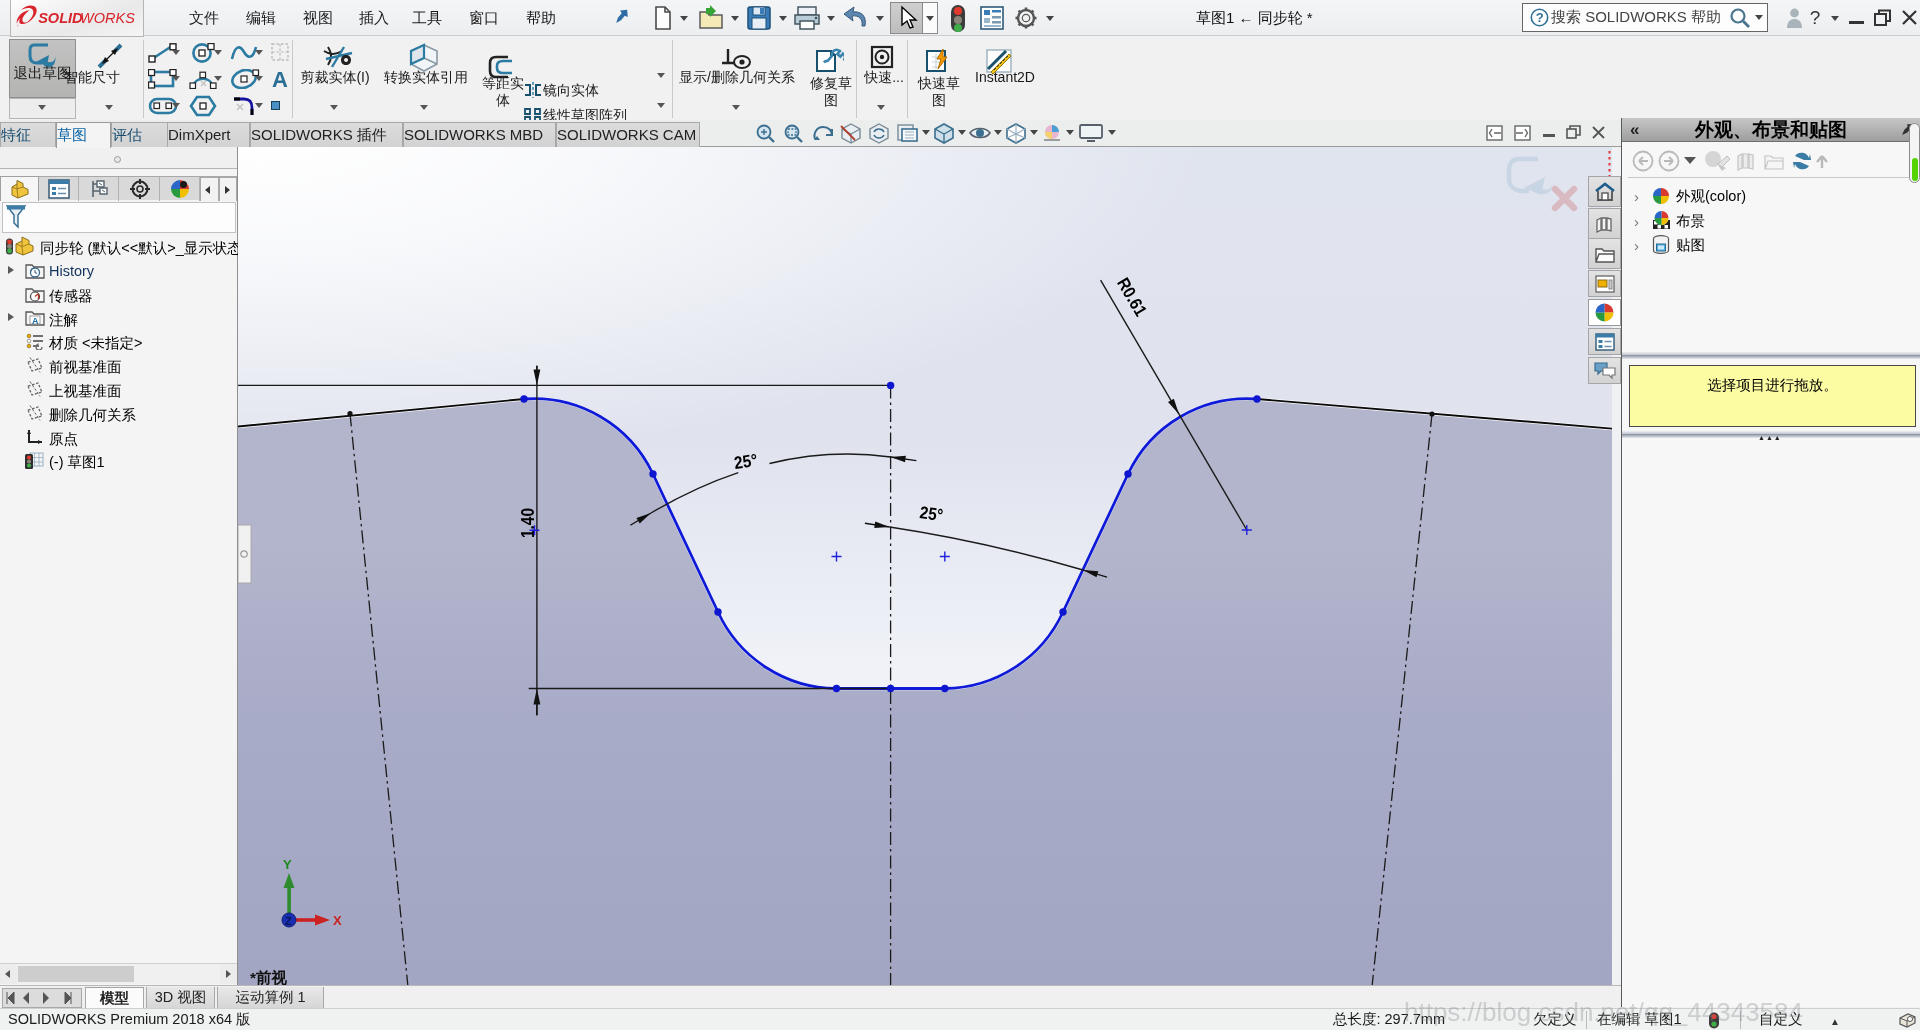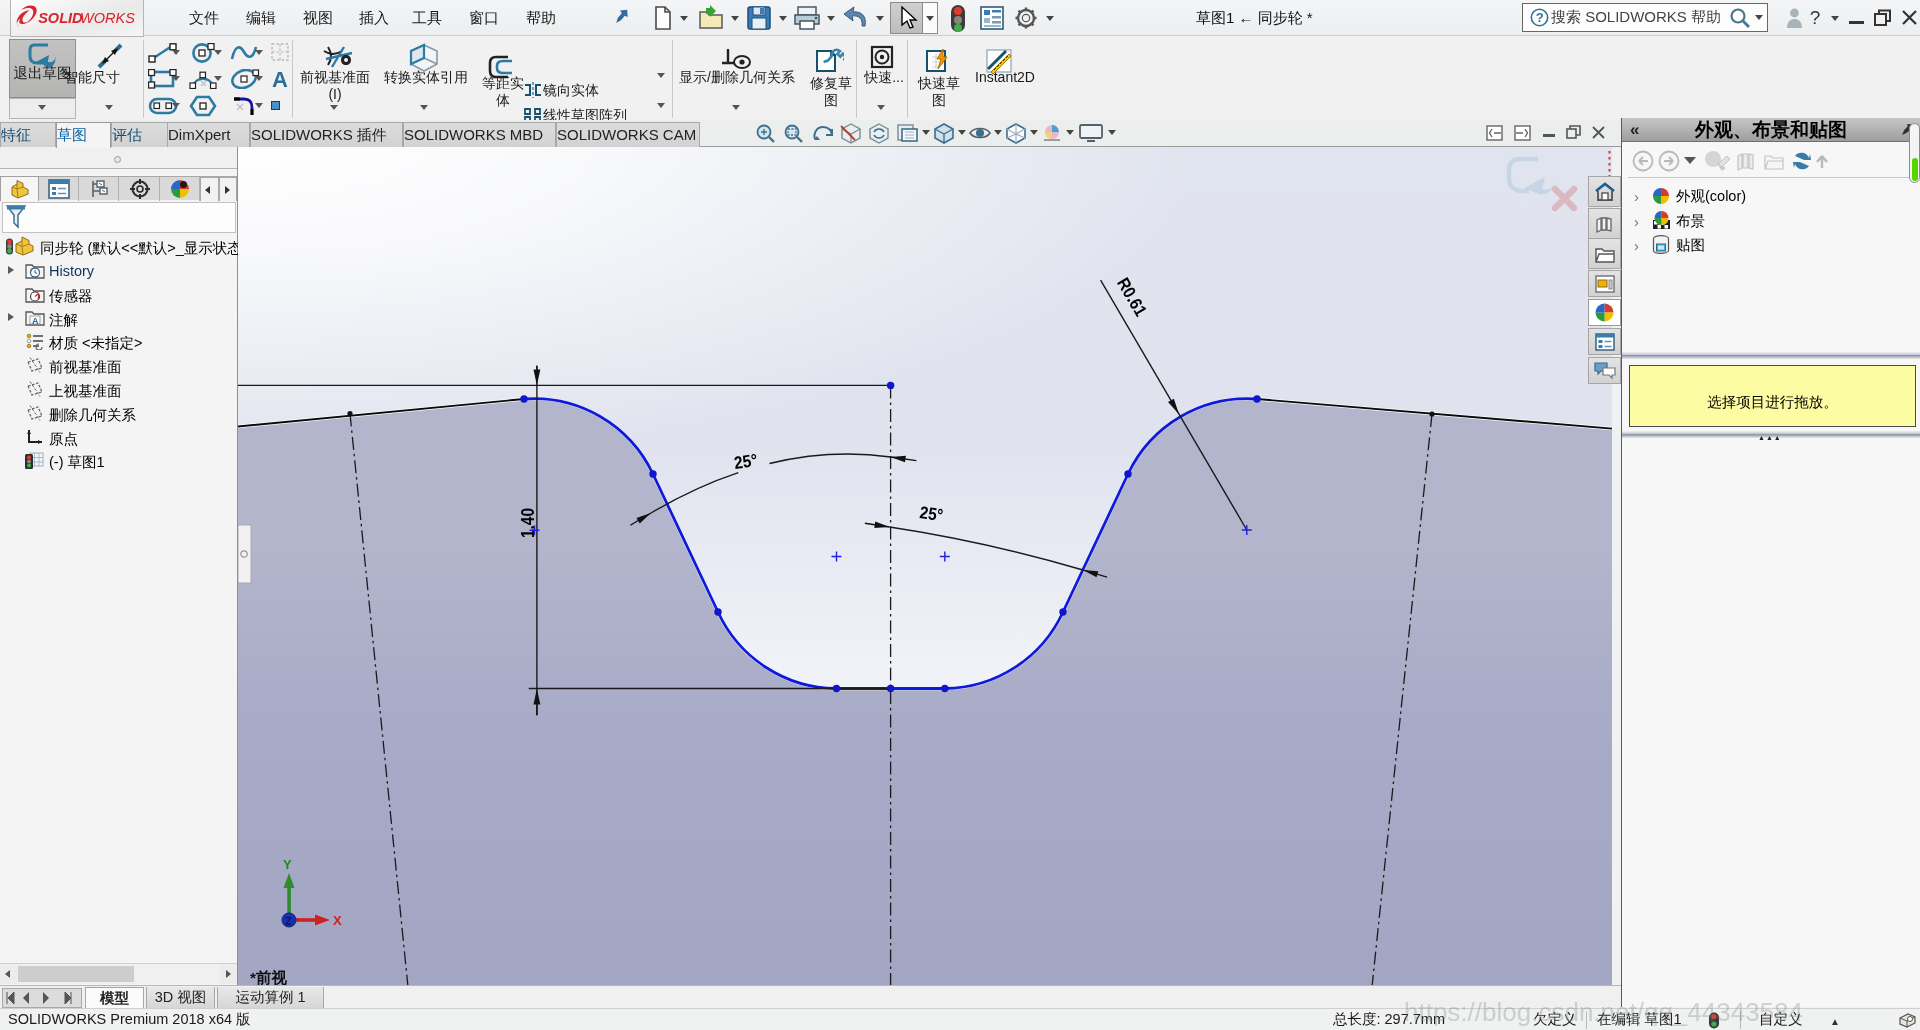--- a/index.html
+++ b/index.html
@@ -220,21 +220,21 @@
       <path d="M7 9 L13 15 M13 9 L7 15" stroke="#c0c0c0" stroke-width="1.4"></path>
     </svg>
 <div class="rdd" style="left:251px;top:66px"></div>
 <rect class="abs" style="left:267px;top:64px;width:9px;height:9px;background:#4a90c4;border:1.5px solid #17405c;position:absolute"></rect>
 <div class="rsep" style="left:288px"></div>
 <svg class="abs" style="left:318px;top:8px" width="38" height="26" viewBox="0 0 38 26">
       <path d="M6 2 C10 8 10 14 6 20 M2 6 C8 10 14 10 20 6" fill="none" stroke="#222" stroke-width="2"></path>
       <path d="M22 2 L10 22 M4 14 L30 8" stroke="#2b7ba3" stroke-width="2.4"></path>
       <path d="M24 10 c3 0 5 2 5 5 c0 3 -2 5 -5 5 c-3 0 -5 -2 -5 -5 c0 -3 2 -5 5 -5 Z M24 13 a2 2 0 1 0 0.1 0 Z" fill="#222"></path>
     </svg>
-<div class="rlabel" style="left:292px;top:32px;width:78px">前视基准面(I)</div>
+<div class="rlabel" style="left:292px;top:32px;width:78px">剪裁实体(I)</div>
 <div class="rdd" style="left:326px;top:68px"></div>
 <svg class="abs" style="left:404px;top:6px" width="32" height="30" viewBox="0 0 32 30">
       <path d="M16 2 L29 8 L29 21 L16 28 L3 21 L3 8 Z" fill="#f2f5f7" stroke="#8a9aa5" stroke-width="1.6"></path>
       <path d="M16 2 L16 15 L29 21" fill="none" stroke="#8a9aa5" stroke-width="1.6"></path>
       <path d="M16 2 L3 8 L3 21 L16 15 Z" fill="#dfe7ec" stroke="#2b7ba3" stroke-width="2.2"></path>
     </svg>
 <div class="rlabel" style="left:372px;top:32px;width:100px">转换实体引用</div>
 <div class="rdd" style="left:416px;top:68px"></div>
 <svg class="abs" style="left:482px;top:16px" width="30" height="28" viewBox="0 0 30 28">
       <path d="M22 4 L10 4 C6 4 4 6 4 10 L4 18 C4 22 6 24 10 24 L22 24" fill="none" stroke="#222" stroke-width="2.6"></path>
@@ -732,21 +732,21 @@
 <div style="position:absolute;left:54px;top:94px;font-size:14.5px">布景</div>
 <div style="position:absolute;left:12px;top:119px;color:#777;font-size:15px">›</div>
 <svg class="abs" style="left:30px;top:117px" width="18" height="19" viewBox="0 0 18 19">
       <ellipse cx="9" cy="3.5" rx="7.5" ry="2.8" fill="#f2f2f2" stroke="#555" stroke-width="1.2"></ellipse>
       <path d="M1.5 3.5 L1.5 15.5 A7.5 2.8 0 0 0 16.5 15.5 L16.5 3.5" fill="#f2f2f2" stroke="#555" stroke-width="1.2"></path>
       <rect x="4.5" y="9" width="9" height="7" fill="#4ab0e0" stroke="#2a6a90" stroke-width="1"></rect>
       <rect x="6" y="10.5" width="6" height="4" fill="#cfe8f5"></rect>
     </svg>
 <div style="position:absolute;left:54px;top:118px;font-size:14.5px">贴图</div>
 <div style="position:absolute;left:0;top:233px;width:298px;height:8px;background:linear-gradient(#fdfdfd,#c6cad4 45%,#8f95a5 55%,#e8eaf0)"></div>
-<div style="position:absolute;left:7px;top:247px;width:287px;height:62px;background:#fcfca2;border:1px solid #4a4a4a;font-size:14.5px;text-align:center;padding-top:27px">选择项目进行拖放。</div>
+<div style="position:absolute;left:7px;top:247px;width:287px;height:62px;background:#fcfca2;border:1px solid #4a4a4a;font-size:14.5px;text-align:center;padding-top:10px">选择项目进行拖放。</div>
 <div style="position:absolute;left:0;top:312px;width:298px;height:8px;background:linear-gradient(#fdfdfd,#c6cad4 45%,#8f95a5 55%,#e8eaf0)"></div>
 <div style="position:absolute;left:136px;top:316px;font-size:7px;color:#222;letter-spacing:1px">▲▲▲</div>
 <div style="position:absolute;left:287px;top:5px;width:11px;height:60px;border:1.5px solid #8a8a8a;border-radius:6px;background:#f4f4f4"></div>
 <div style="position:absolute;left:289.5px;top:40px;width:6px;height:23px;border-radius:3px;background:#55d400"></div>
 </div>
 <div id="bottomtabs">
 <div style="position:absolute;left:2px;top:2px;width:80px;height:20px;background:#dcdcdc;border:1px solid #a8a8a8"></div>
 <svg class="abs" style="left:5px;top:5px" width="74" height="14" viewBox="0 0 74 14">
       <g fill="#555">
         <path d="M2 1 L2 13 M9 1 L3 7 L9 13 Z" stroke="#555"></path>

